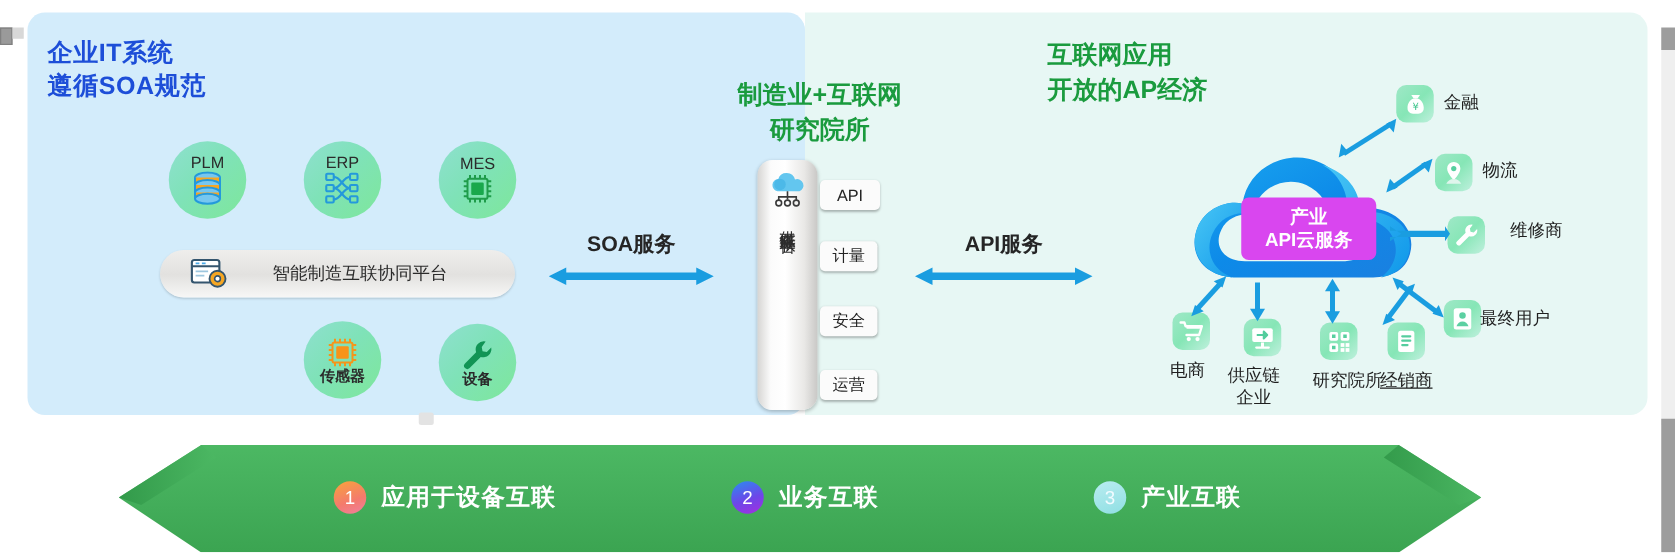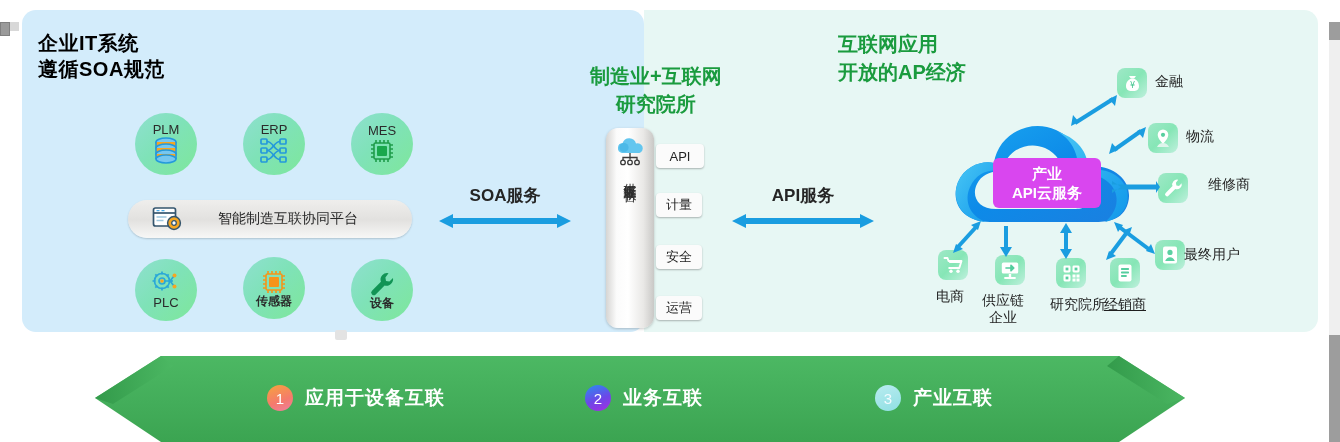--- a/index.html
+++ b/index.html
@@ -11,21 +11,21 @@
   .bg-right{position:absolute;left:644px;top:10px;width:674px;height:322px;background:#e7f7f4;border-radius:0 14px 14px 0;}
 
   
   .sb-left{position:absolute;left:0px;top:22px;width:10px;height:14px;background:#9a9a9a;border:1px solid #808080;box-sizing:border-box;}
   .sb-left2{position:absolute;left:10px;top:22px;width:9px;height:9px;background:#d8d8d8;}
   .sb-right{position:absolute;left:1329px;top:22px;width:11px;height:18px;background:#9d9d9d;}
   .sb-right-track{position:absolute;left:1329px;top:40px;width:11px;height:300px;background:#efefef;}
   .sb-right-thumb{position:absolute;left:1329px;top:335px;width:11px;height:107px;background:#9d9d9d;}
 
   
-  .h-blue{position:absolute;color:#000000;font-weight:bold;font-size:20px;line-height:26px;letter-spacing:.5px;white-space:pre-line;}
+  .h-blue{position:absolute;color:#1d4ed8;font-weight:bold;font-size:20px;line-height:26px;letter-spacing:.5px;white-space:pre-line;}
   .h-green{position:absolute;color:#1a9b3e;font-weight:bold;font-size:20px;line-height:28px;white-space:pre-line;}
   #ttl-left{left:38px;top:30px;}
   #ttl-mid{left:590px;top:62px;text-align:center;}
   #ttl-right{left:838px;top:30px;}
 
   
   .badge{position:absolute;width:62px;height:62px;border-radius:50%;
          background:linear-gradient(135deg,#8fe0cf 0%,#7fe2b8 45%,#7ee79b 100%);
          display:flex;flex-direction:column;align-items:center;justify-content:center;}
   .badge .bl{font-size:13px;color:#2b2b2b;font-weight:500;line-height:14px;}
@@ -160,36 +160,20 @@
         <path d="M4.5 11h10M4.5 14.5h7" stroke="#9dc6de" stroke-width="1.4"></path>
         <g transform="translate(16,11)">
           <circle cx="6" cy="6" r="6.4" fill="#f5a623" stroke="#34556e" stroke-width="1.5"></circle>
           <circle cx="6" cy="6" r="2.3" fill="#ffffff" stroke="#34556e" stroke-width="1.3"></circle>
         </g>
       </svg>
     </span>
     <span class="pill-tx">智能制造互联协同平台</span>
   </div>
 
-  <div class="badge" style="left:135px;top:259px;">
-    <span>
-      <svg width="30" height="26" viewBox="0 0 30 26">
-        <g fill="none" stroke="#2aa8d8" stroke-width="1.7">
-          <circle cx="11" cy="11" r="7.5"></circle>
-          <circle cx="11" cy="11" r="3"></circle>
-          <path d="M11 1.5v3M11 17.5v3M1.5 11h3M17.5 11h3M4.3 4.3l2.1 2.1M15.6 15.6l2.1 2.1M17.7 4.3l-2.1 2.1M6.4 15.6l-2.1 2.1"></path>
-          <path d="M14 11h8M19 11l4 5M19 11l4-5"></path>
-        </g>
-        <circle cx="11" cy="11" r="1.8" fill="#f5a623"></circle>
-        <circle cx="23.5" cy="16.5" r="2" fill="#f5a623"></circle>
-        <circle cx="23.5" cy="5.5" r="2" fill="#f5a623"></circle>
-      </svg>
-    </span>
-    <span class="bl">PLC</span>
-  </div>
 
   <div class="badge" style="left:243px;top:257px;">
     <span>
       <svg width="26" height="26" viewBox="0 0 26 26">
         <g stroke="#f5951a" stroke-width="1.6">
           <path d="M7 2v3M11 2v3M15 2v3M19 2v3M7 21v3M11 21v3M15 21v3M19 21v3
                    M2 7h3M2 11h3M2 15h3M2 19h3M21 7h3M21 11h3M21 15h3M21 19h3"></path>
           <rect x="5" y="5" width="16" height="16" rx="1.5" fill="none"></rect>
         </g>
         <rect x="8" y="8" width="10" height="10" rx="1" fill="#f7931a"></rect>

